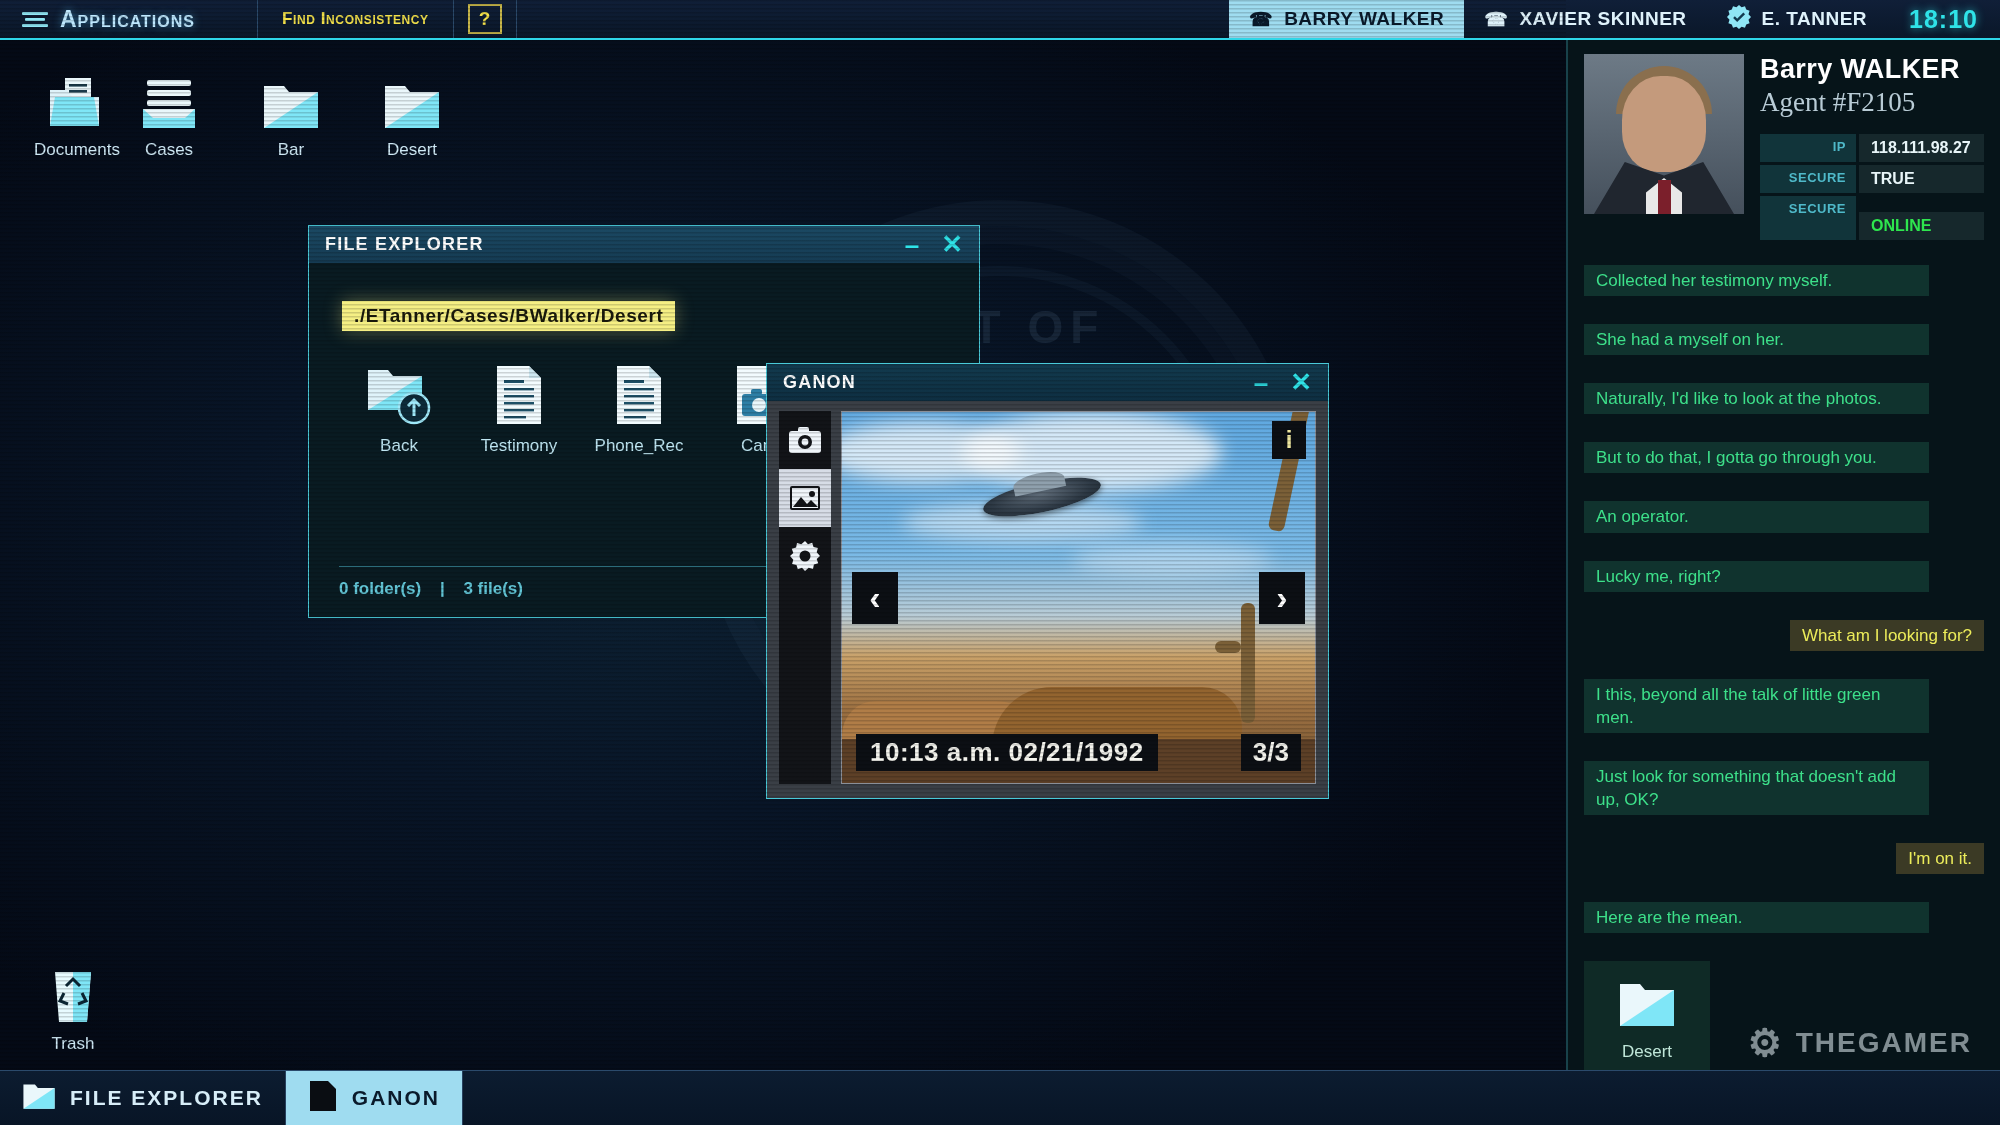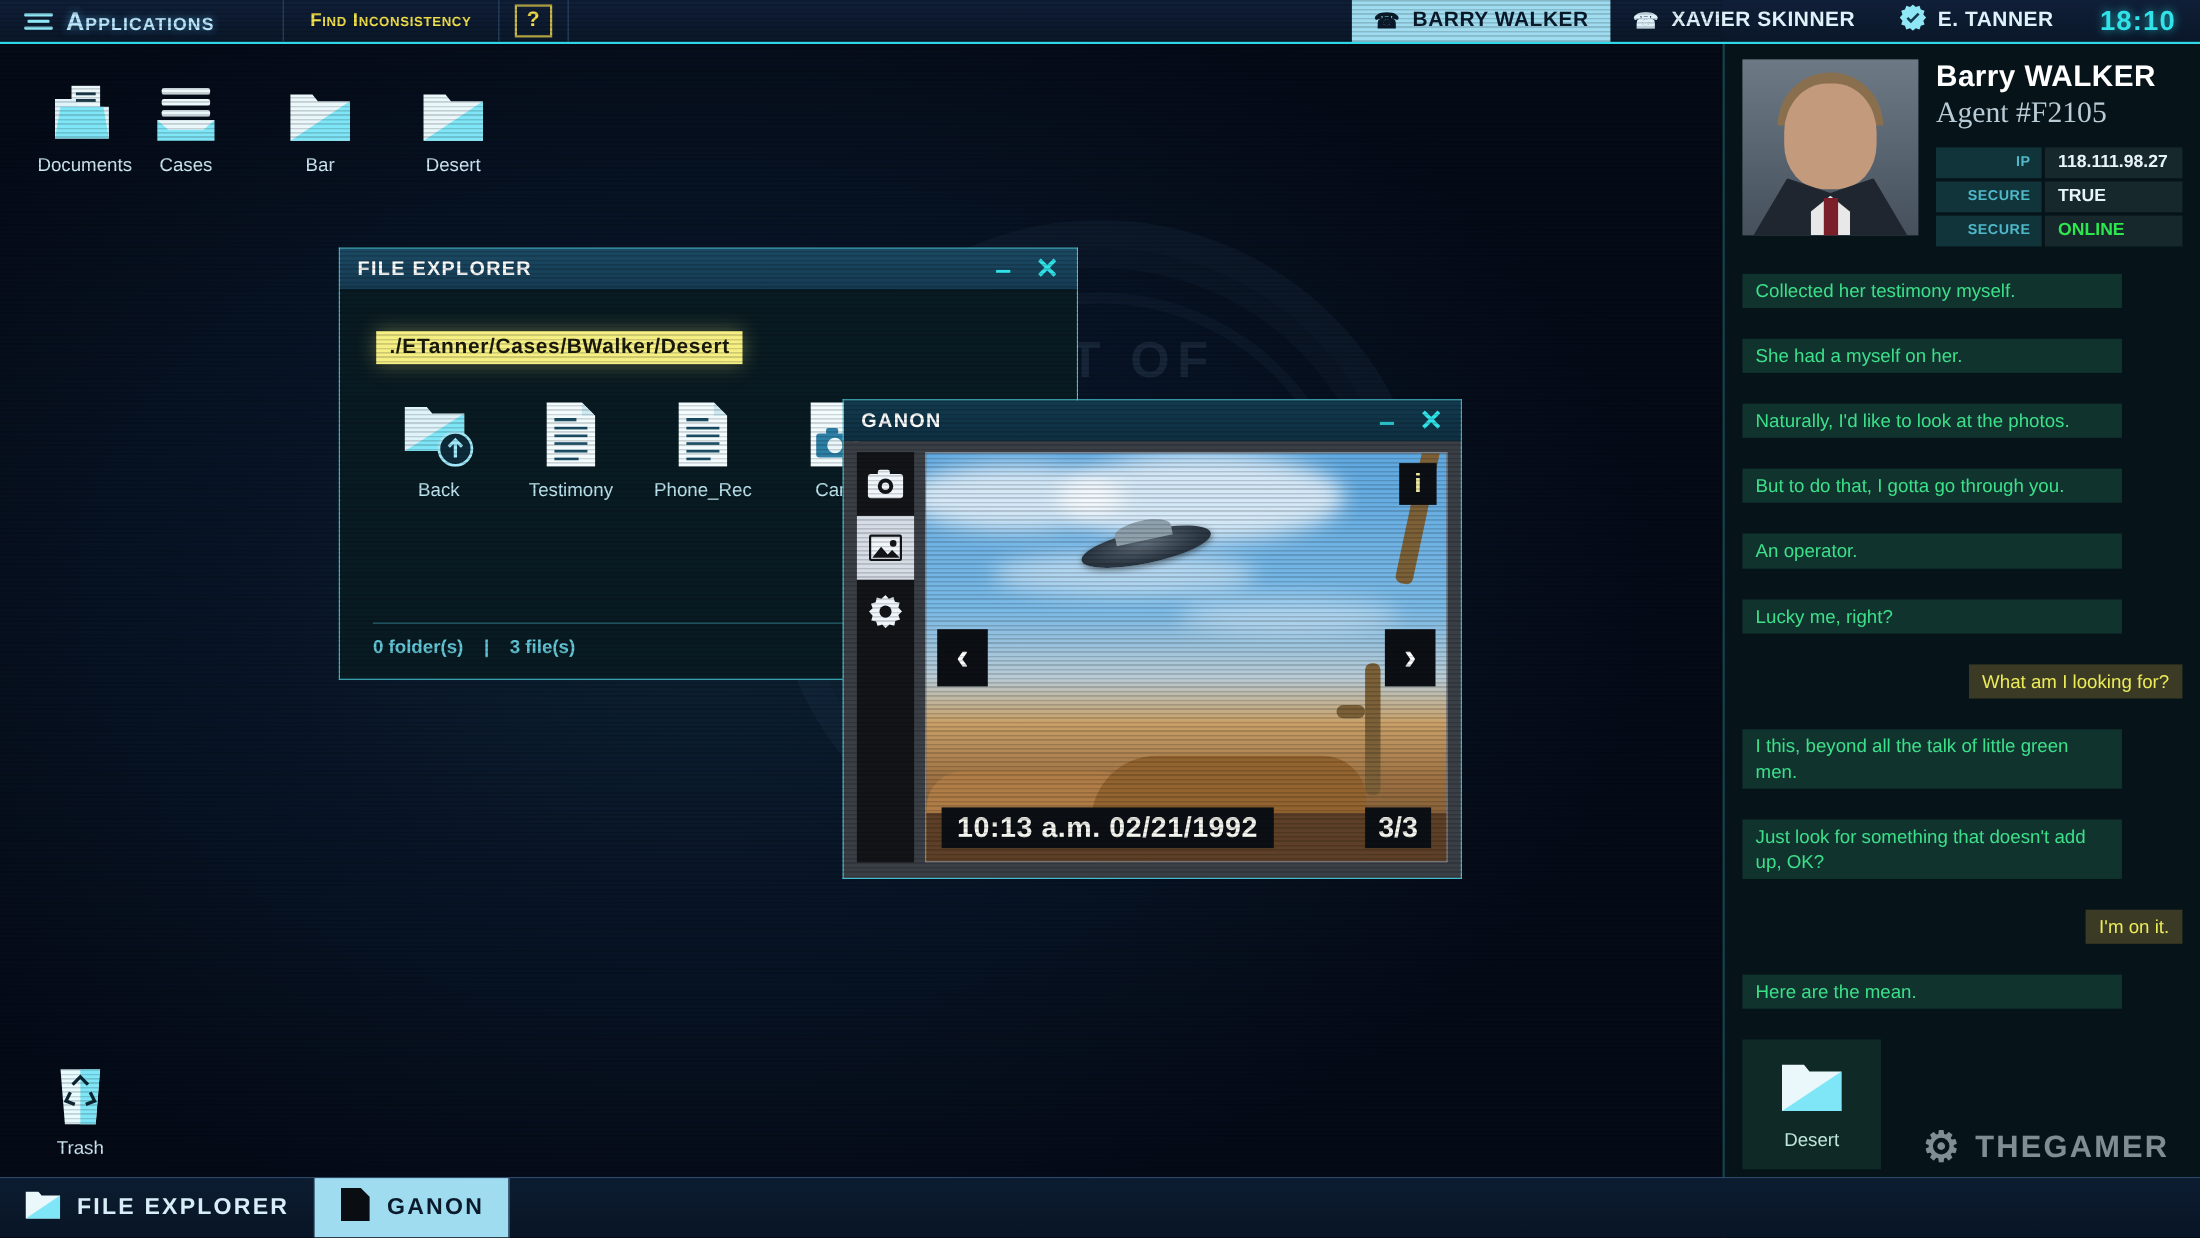--- a/index.html
+++ b/index.html
@@ -203,21 +203,21 @@
   #ptable{ margin-top:16px; }
   .prow{ display:flex; gap:3px; margin-bottom:3px; }
   .prow .k{
     width:96px; background:#11343a; color:#4fb9c9; font-size:13px; font-weight:bold;
     text-align:right; padding:5px 10px; letter-spacing:.5px;
   }
   .prow .v{
     flex:1; background:#16282c; color:#e8f5f8; font-size:16px; font-weight:bold;
     padding:5px 12px;
   }
-  .prow .v.on{ color:#2ee64e; }
+  .prow .v.on{ color:#2ee64e;margin-top:16px; }
 
   #chat{ margin-top:22px; }
   .msg{
     max-width:345px; padding:4px 12px; font-size:17px; line-height:1.36;
     margin-bottom:28px;
   }
   .msg.them{ background:#10332e; color:#3de08a; }
   .msg.me{ background:#3b3a25; color:#ecec5a; margin-left:auto; text-align:center; width:fit-content; }
   #attach{
     margin-top:8px; width:126px; height:118px; background:#0f2a26;

